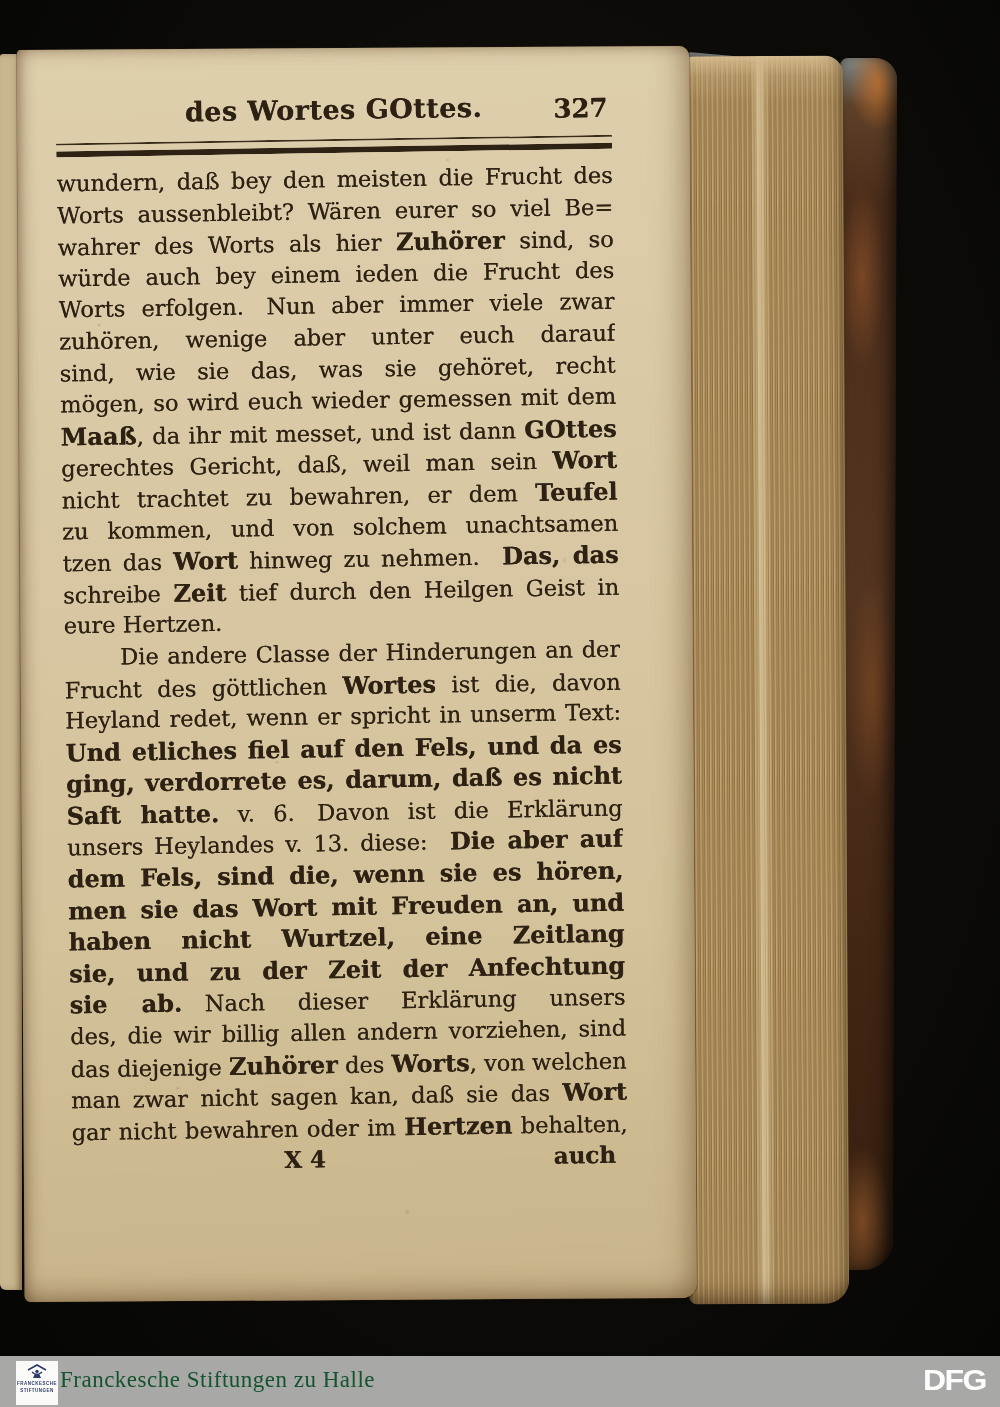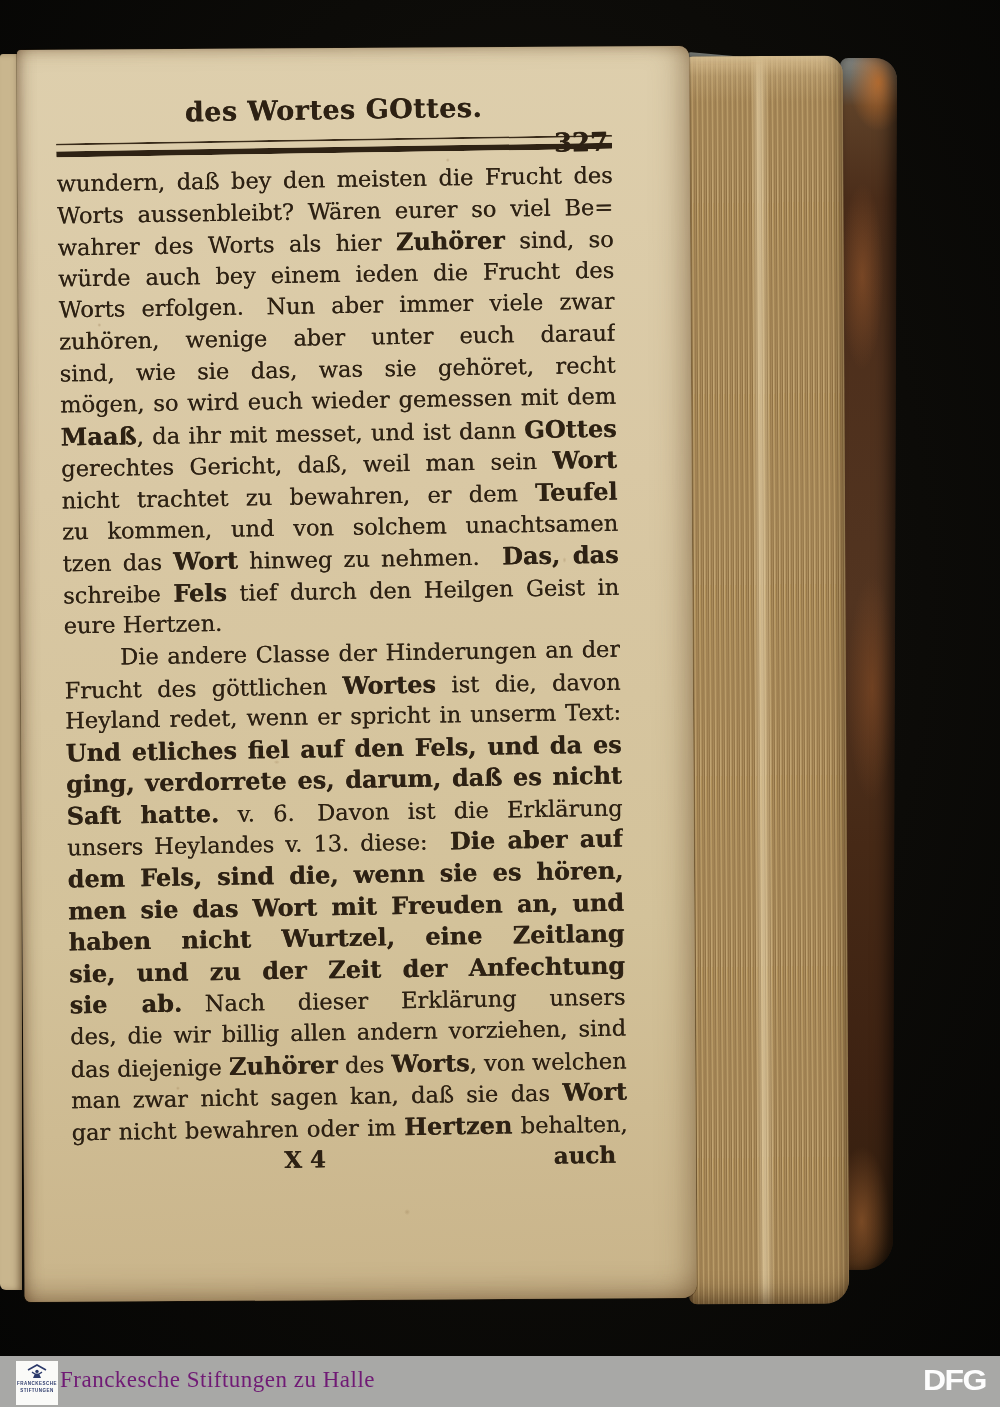--- a/index.html
+++ b/index.html
@@ -57,21 +57,21 @@
       radial-gradient(2px 3px at 81% 41%, rgba(130,95,55,.3), rgba(0,0,0,0) 100%),
       radial-gradient(2px 2px at 23% 83%, rgba(130,95,55,.35), rgba(0,0,0,0) 100%),
       radial-gradient(3px 3px at 57% 93%, rgba(130,95,55,.3), rgba(0,0,0,0) 100%);}
 
   
   .page-inner{position:absolute;left:38px;top:46px;width:556px;color:#2d2113;
     transform:rotate(-.55deg);transform-origin:50% 0;
     text-shadow:.3px 0 0 rgba(45,33,19,.85);}
   .header-row{position:relative;height:42px;}
   .running-title{text-align:center;font-size:27px;font-weight:bold;letter-spacing:.5px;}
-  .page-number{position:absolute;right:4px;top:3px;font-size:26px;font-weight:bold;margin-top:34px;}
+  .page-number{position:absolute;right:4px;top:3px;font-size:26px;font-weight:bold;}
   .header-rule{margin-top:3px;height:6px;
     border-top:2px solid #392b1a;border-bottom:6px solid #2e2214;border-radius:1px;}
   .text-block{margin-top:11px;}
   .line{font-size:22.5px;line-height:31.6px;height:31.6px;
     text-align:justify;text-align-last:justify;overflow:hidden;white-space:normal;}
   .line.noJ{text-align:left;text-align-last:auto;}
   .line.indent{text-indent:56px;}
   .line.quote{font-weight:bold;font-size:24px;}
   .line .b{font-weight:bold;font-size:24px;}
   .sig-row{position:relative;height:32px;margin-top:2px;font-size:23px;font-weight:bold;}
@@ -79,21 +79,21 @@
   .catchword{position:absolute;right:12px;top:0;}
 
   
   .footer{position:absolute;left:0;bottom:0;width:1000px;height:51px;background:#a8a8a6;}
   .logo-box{position:absolute;left:16px;top:5px;width:42px;height:44px;background:#fafaf8;
     display:flex;flex-direction:column;align-items:center;padding-top:3px;box-sizing:border-box;}
   .logo-icon{width:22px;height:15px;display:block;}
   .logo-caption{font-family:"Liberation Sans", sans-serif;font-size:4.5px;line-height:5px;
     letter-spacing:.5px;color:#2c3a6b;text-align:center;margin-top:2px;font-weight:bold;}
   .institution{position:absolute;left:60px;top:11px;font-family:"Liberation Serif", serif;
-    font-size:23px;color:#701a75;letter-spacing:.5px;}
+    font-size:23px;color:#14532d;letter-spacing:.5px;}
   .dfg{position:absolute;right:14px;top:6px;font-family:"Liberation Sans", sans-serif;
     font-weight:bold;font-size:32px;color:#fdfdfd;letter-spacing:-1.5px;transform:scaleY(.92);}
 </style>
 </head>
 <body>
 
 <div class="stage">
 
   <div class="board-top"></div>
   <div class="cover"></div>
@@ -114,21 +114,21 @@
           <div class="line"><span class="seg">würde auch bey einem ieden die Frucht des</span></div>
           <div class="line"><span class="seg">Worts erfolgen. Nun aber immer viele zwar</span></div>
           <div class="line"><span class="seg">zuhören, wenige aber unter euch darauf bedacht</span></div>
           <div class="line"><span class="seg">sind, wie sie das, was sie gehöret, recht bewahren</span></div>
           <div class="line"><span class="seg">mögen, so wird euch wieder gemessen mit dem</span></div>
           <div class="line"><span class="seg b">Maaß</span><span class="seg">, da ihr mit messet, und ist dann </span><span class="seg b">GOttes</span></div>
           <div class="line"><span class="seg">gerechtes Gericht, daß, weil man sein </span><span class="seg b">Wort</span></div>
           <div class="line"><span class="seg">nicht trachtet zu bewahren, er dem </span><span class="seg b">Teufel</span></div>
           <div class="line"><span class="seg">zu kommen, und von solchem unachtsamen Her=</span></div>
           <div class="line"><span class="seg">tzen das </span><span class="seg b">Wort</span><span class="seg"> hinweg zu nehmen. </span><span class="seg b">Das, das</span></div>
-          <div class="line"><span class="seg">schreibe </span><span class="seg b">Fels</span><span class="seg"> tief durch den Heilgen Geist in</span></div>
+          <div class="line"><span class="seg">schreibe </span><span class="seg b">Zeit</span><span class="seg"> tief durch den Heilgen Geist in</span></div>
           <div class="line noJ"><span class="seg">eure Hertzen.</span></div>
           <div class="line indent"><span class="seg">Die andere Classe der Hinderungen an der</span></div>
           <div class="line"><span class="seg">Frucht des göttlichen </span><span class="seg b">Wortes</span><span class="seg"> ist die, davon unser</span></div>
           <div class="line"><span class="seg">Heyland redet, wenn er spricht in unserm Text:</span></div>
           <div class="line quote"><span class="seg">Und etliches fiel auf den Fels, und da es auf=</span></div>
           <div class="line quote"><span class="seg">ging, verdorrete es, darum, daß es nicht</span></div>
           <div class="line"><span class="seg b">Saft hatte.</span><span class="seg"> v. 6. Davon ist die Erklärung</span></div>
           <div class="line"><span class="seg">unsers Heylandes v. 13. diese: </span><span class="seg b">Die aber auf</span></div>
           <div class="line quote"><span class="seg">dem Fels, sind die, wenn sie es hören, neh=</span></div>
           <div class="line quote"><span class="seg">men sie das Wort mit Freuden an, und die</span></div>

